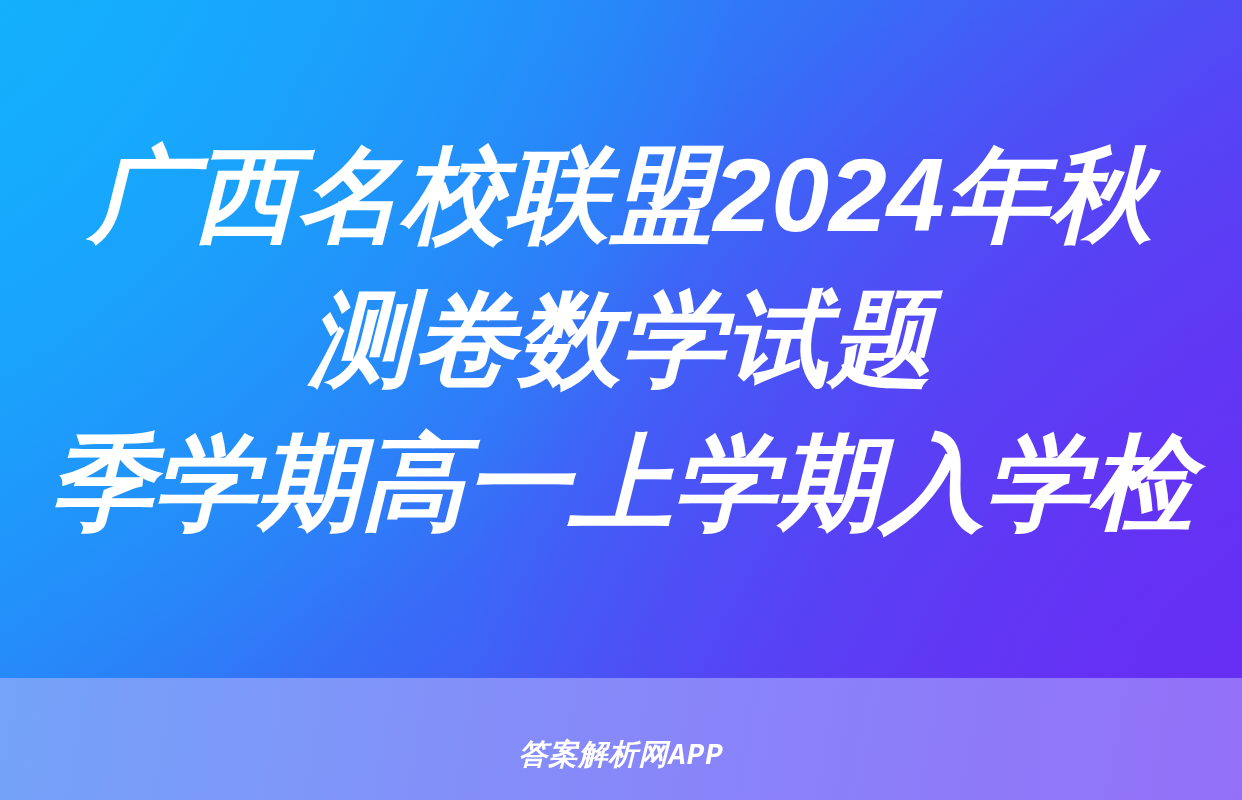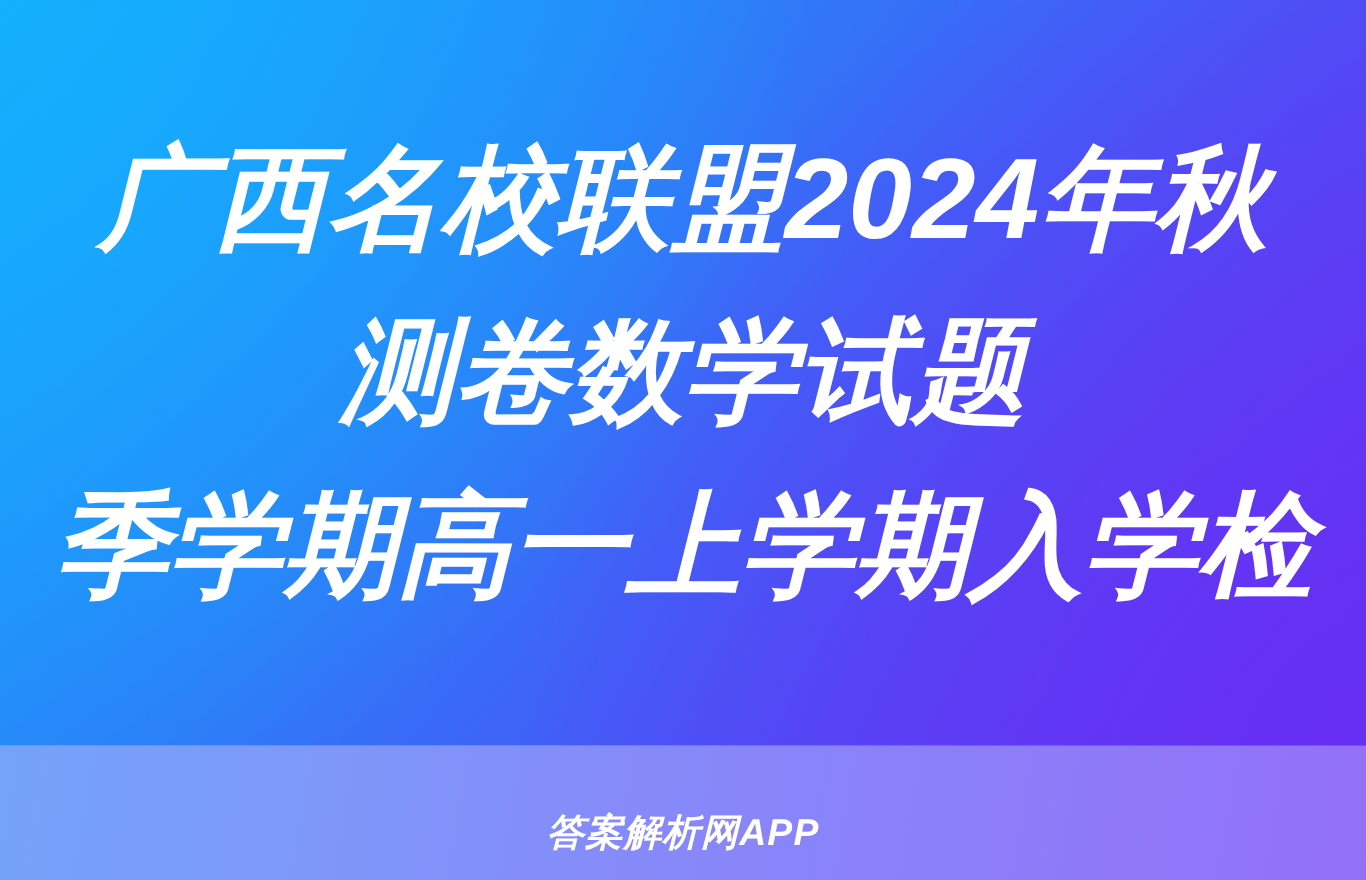--- a/index.html
+++ b/index.html
@@ -51,21 +51,20 @@
   }
 
   .hero-inner {
     position: absolute;
     inset: 0;
     display: flex;
     flex-direction: column;
     align-items: center;
     justify-content: center;
     z-index: 2;
-    gap: 14px;
   }
 
   .title-line {
     color: #ffffff;
     font-weight: bold;
     font-style: italic;
     font-size: 104px;
     line-height: 144px;
     letter-spacing: 0px;
     white-space: nowrap;
@@ -88,25 +87,25 @@
         #9370F8 100%);
     display: flex;
     align-items: center;
     justify-content: center;
   }
 
   .watermark {
     color: #ffffff;
     font-weight: bold;
     font-style: italic;
-    font-size: 34px;
+    font-size: 29px;
     line-height: 46px;
     letter-spacing: 1px;
     white-space: nowrap;
-    font-family: Liberation Sans, sans-serif;
+    font-family: Liberation Mono, monospace;
     transform: translateY(18px);
   }
 </style>
 </head>
 <body>
 
 <div id="poster">
 
   <div class="hero">
     <div class="hero-inner">

